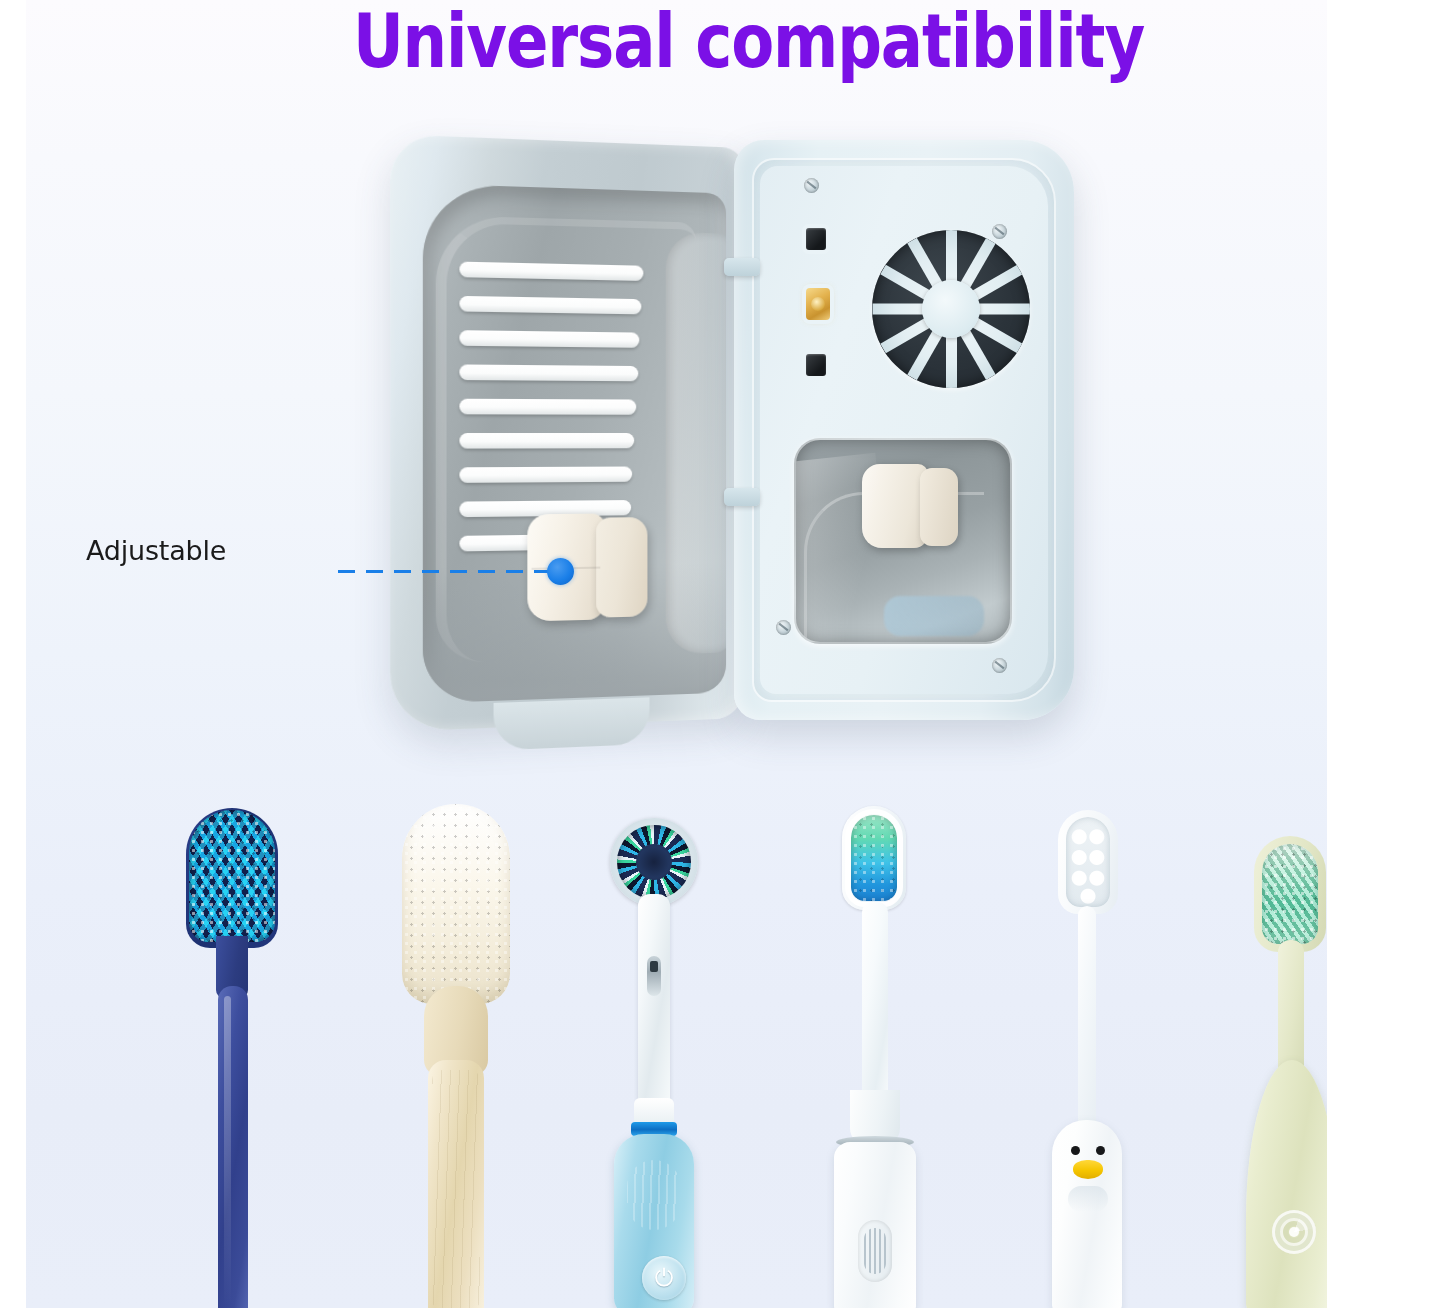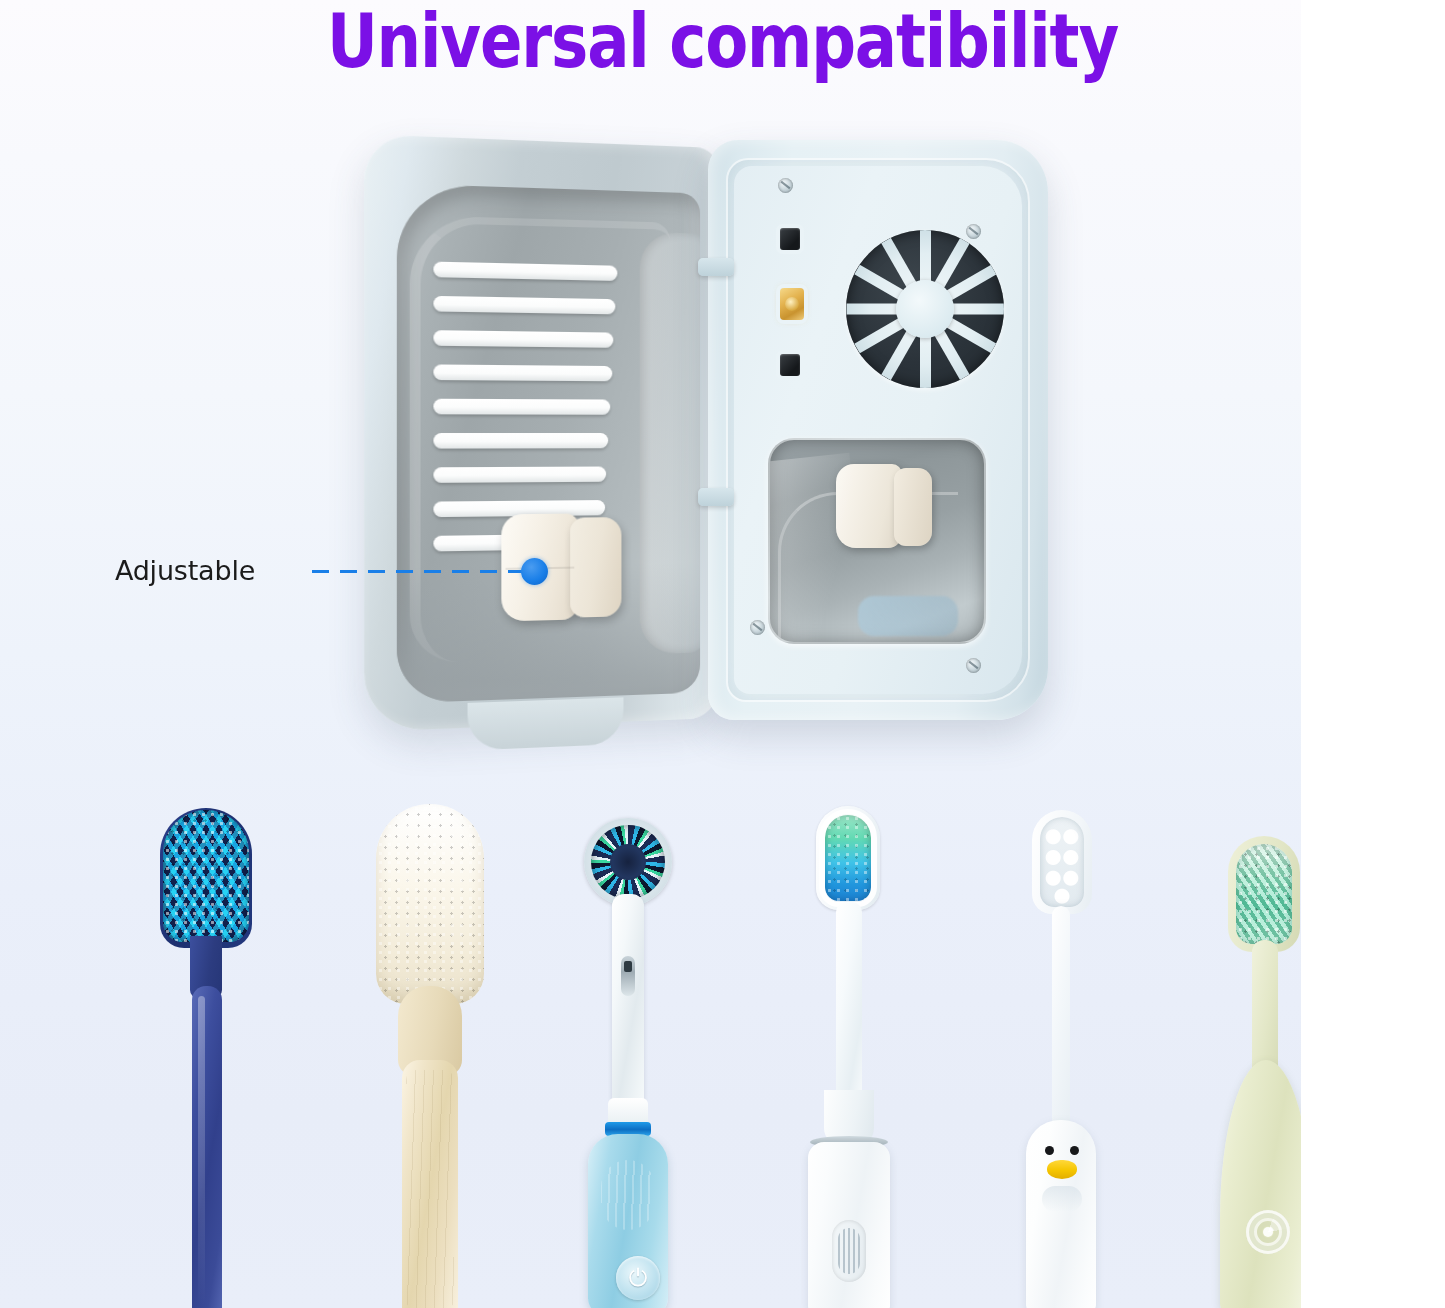--- a/index.html
+++ b/index.html
@@ -16,20 +16,21 @@
     height: 1308px;
     background: linear-gradient(180deg,
         #fcfbfe 0%,
         #f8f9fd 12%,
         #f4f7fc 30%,
         #eef3fb 50%,
         #eaeffa 68%,
         #e8edf8 85%,
         #e9eef9 100%);
     overflow: hidden;
+    margin-left: 26px;
   }
 
   
   #title {
     position: absolute;
     top: -4px;
     left: 0;
     width: 1445px;
     text-align: center;
     font-size: 74px;
@@ -41,23 +42,22 @@
     font-family: "DejaVu Sans", sans-serif;
     font-stretch: condensed;
     transform: scaleX(0.94);
     transform-origin: 50% 0;
   }
 
   
   #callout-label {
     position: absolute;
     left: 60px;
-    top: 552px;
+    top: 532px;
     width: 250px;
-    text-align: center;
     font-size: 27px;
     line-height: 38px;
     color: #1b1b1b;
     font-family: "DejaVu Sans", sans-serif;
     letter-spacing: -0.2px;
   }
   #callout-line {
     position: absolute;
     left: 312px;
     top: 570px;

